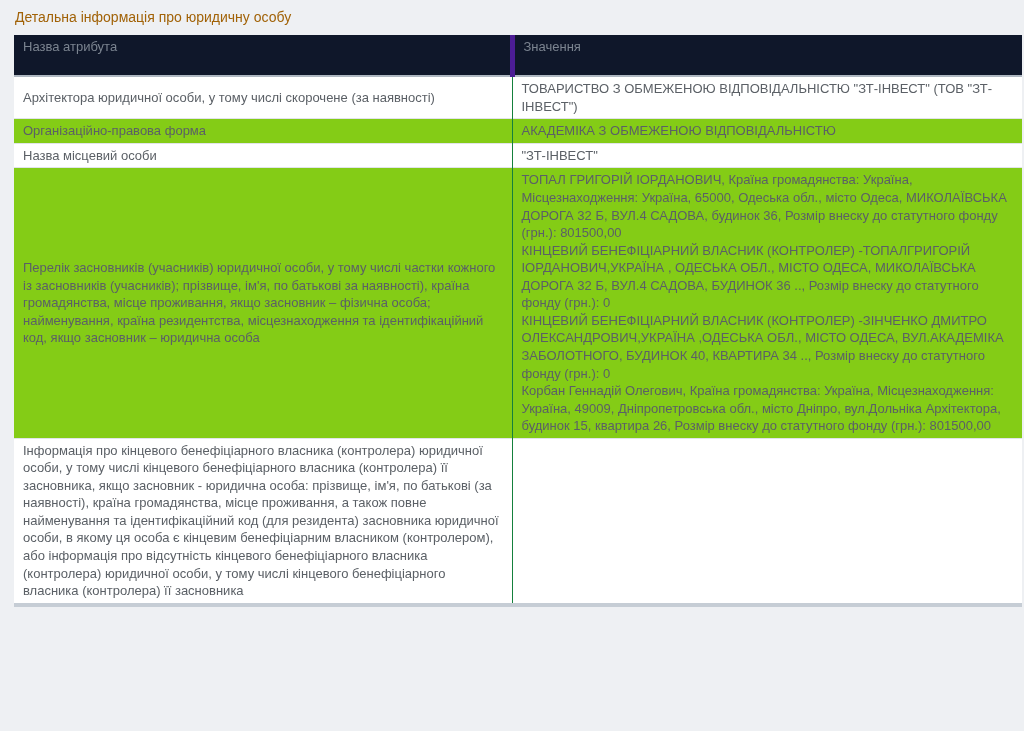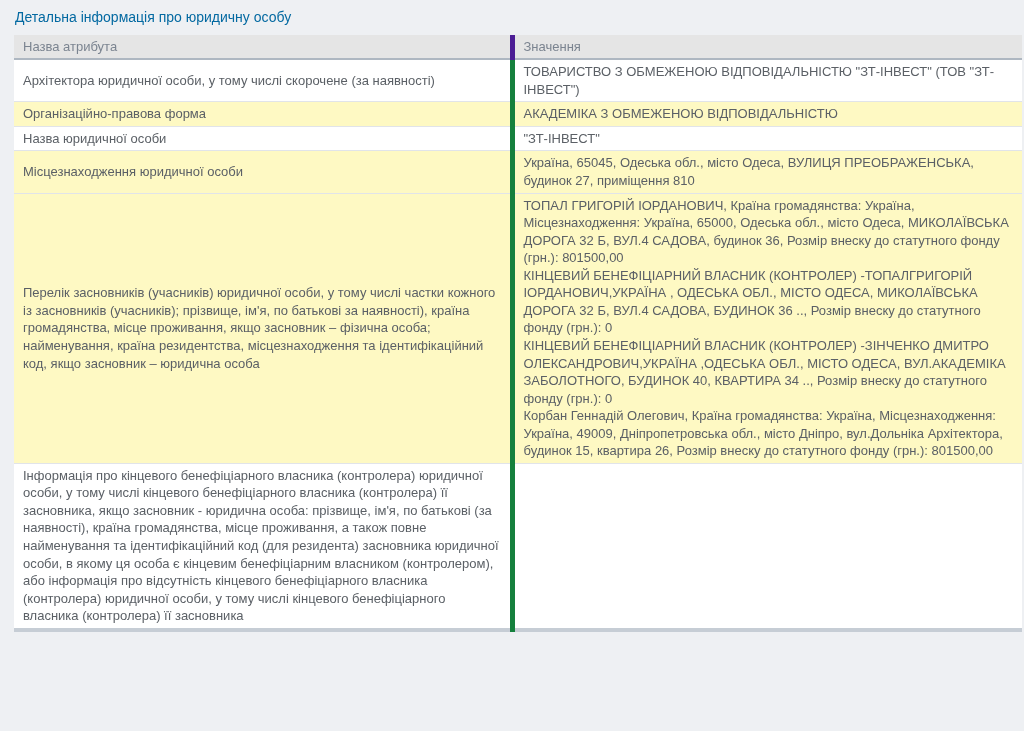--- a/index.html
+++ b/index.html
@@ -10,56 +10,56 @@
     font-family: "Liberation Sans", sans-serif;
   }
   .page {
     width: 1024px;
     height: 731px;
     overflow: hidden;
     background: #eef0f3;
   }
   .page-title {
     font-size: 14px;
-    color: #0369a1;
+    color: #a16207;
     padding: 9px 0 10px 15px;
   }
   table.attributes {
     border-collapse: collapse;
     table-layout: fixed;
     width: 1008px;
     margin-left: 14px;
     background: #ffffff;
     font-size: 13px;
     color: #5b6066;
     border-bottom: 4px solid #c6cdd5;
   }
   col.c-attr  { width: 498px; }
   col.c-value { width: 510px; }
   th {
-    background: #e5e5e5;
+    background: #0f172a;
     color: #7b8490;
     font-weight: normal;
     text-align: left;
     font-size: 13px;
-    padding: 5px 8px 4px 9px;
+    padding: 5px 8px 21px 9px;
     border-bottom: 2px solid #aeb7c1;
     line-height: 1.1;
   }
   th.value-h { border-left: 5px solid #4c1d95; }
   td {
     padding: 3px 10px 3px 9px;
     vertical-align: middle;
     line-height: 1.35;
     border-top: 1px solid #e1e4e9;
     white-space: pre-line;
     word-wrap: break-word;
   }
-  td.val { border-left: 5px solid #15803d; }
-  tr.even td { background: #fef9c3; }
+  td.val { border-left: 1px solid #15803d; }
+  tr.even td { background: #84cc16; }
   tr.odd  td { background: #ffffff; }
 </style>
 </head>
 <body>
 
 <div class="page">
 
   <div class="page-title">Детальна інформація про юридичну особу</div>
 
   <table class="attributes">
@@ -77,26 +77,22 @@
 
     <tr class="odd">
           <td class="attr">Архітектора юридичної особи, у тому числі скорочене (за наявності)</td>
           <td class="val">ТОВАРИСТВО З ОБМЕЖЕНОЮ ВІДПОВІДАЛЬНІСТЮ "ЗТ-ІНВЕСТ" (ТОВ "ЗТ-ІНВЕСТ")</td>
         </tr>
         <tr class="even">
           <td class="attr">Організаційно-правова форма</td>
           <td class="val">АКАДЕМІКА З ОБМЕЖЕНОЮ ВІДПОВІДАЛЬНІСТЮ</td>
         </tr>
         <tr class="odd">
-          <td class="attr">Назва юридичної особи</td>
+          <td class="attr">Назва місцевий особи</td>
           <td class="val">"ЗТ-ІНВЕСТ"</td>
-        </tr>
-        <tr class="even">
-          <td class="attr">Місцезнаходження юридичної особи</td>
-          <td class="val">Україна, 65045, Одеська обл., місто Одеса, ВУЛИЦЯ ПРЕОБРАЖЕНСЬКА, будинок 27, приміщення 810</td>
         </tr>
         <tr class="even">
           <td class="attr">Перелік засновників (учасників) юридичної особи, у тому числі частки кожного із засновників (учасників); прізвище, ім'я, по батькові за наявності), країна громадянства, місце проживання, якщо засновник – фізична особа; найменування, країна резидентства, місцезнаходження та ідентифікаційний код, якщо засновник – юридична особа</td>
           <td class="val">ТОПАЛ ГРИГОРІЙ ІОРДАНОВИЧ, Країна громадянства: Україна, Місцезнаходження: Україна, 65000, Одеська обл., місто Одеса, МИКОЛАЇВСЬКА ДОРОГА 32 Б, ВУЛ.4 САДОВА, будинок 36, Розмір внеску до статутного фонду (грн.): 801500,00
 КІНЦЕВИЙ БЕНЕФІЦІАРНИЙ ВЛАСНИК (КОНТРОЛЕР) -ТОПАЛГРИГОРІЙ ІОРДАНОВИЧ,УКРАЇНА , ОДЕСЬКА ОБЛ., МІСТО ОДЕСА, МИКОЛАЇВСЬКА ДОРОГА 32 Б, ВУЛ.4 САДОВА, БУДИНОК 36 .., Розмір внеску до статутного фонду (грн.): 0
 КІНЦЕВИЙ БЕНЕФІЦІАРНИЙ ВЛАСНИК (КОНТРОЛЕР) -ЗІНЧЕНКО ДМИТРО ОЛЕКСАНДРОВИЧ,УКРАЇНА ,ОДЕСЬКА ОБЛ., МІСТО ОДЕСА, ВУЛ.АКАДЕМІКА ЗАБОЛОТНОГО, БУДИНОК 40, КВАРТИРА 34 .., Розмір внеску до статутного фонду (грн.): 0
 Корбан Геннадій Олегович, Країна громадянства: Україна, Місцезнаходження: Україна, 49009, Дніпропетровська обл., місто Дніпро, вул.Дольніка Архітектора, будинок 15, квартира 26, Розмір внеску до статутного фонду (грн.): 801500,00</td>
         </tr>
         <tr class="odd">
           <td class="attr">Інформація про кінцевого бенефіціарного власника (контролера) юридичної особи, у тому числі кінцевого бенефіціарного власника (контролера) її засновника, якщо засновник - юридична особа: прізвище, ім'я, по батькові (за наявності), країна громадянства, місце проживання, а також повне найменування та ідентифікаційний код (для резидента) засновника юридичної особи, в якому ця особа є кінцевим бенефіціарним власником (контролером), або інформація про відсутність кінцевого бенефіціарного власника (контролера) юридичної особи, у тому числі кінцевого бенефіціарного власника (контролера) її засновника</td>

